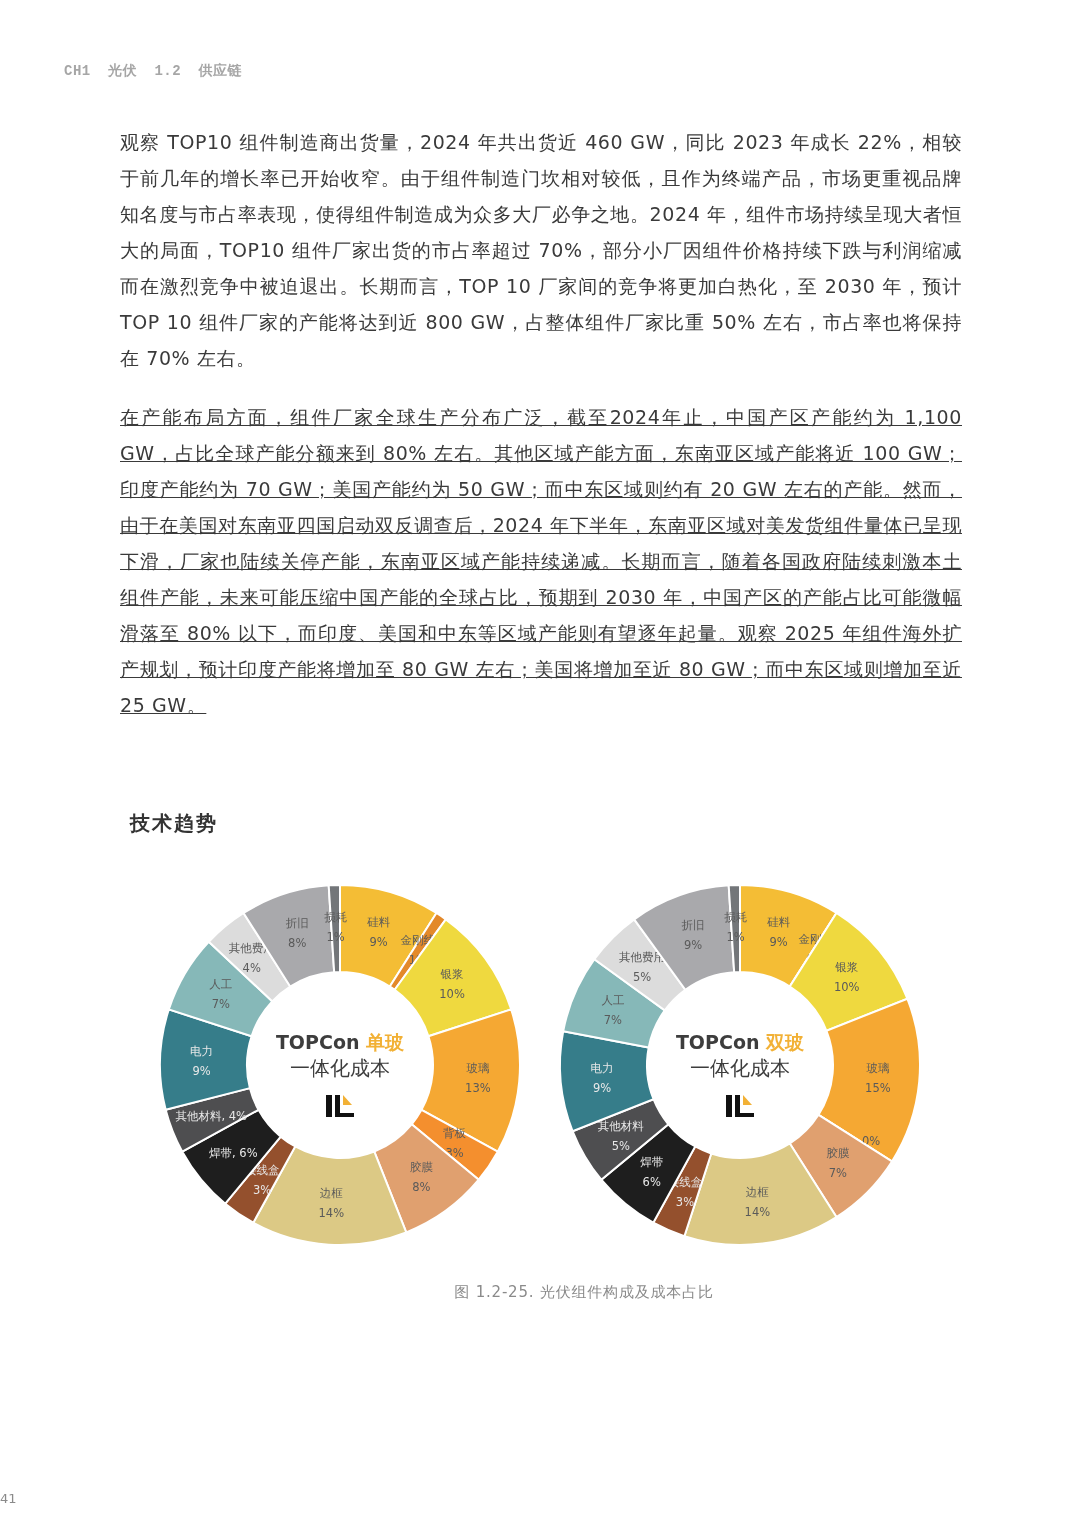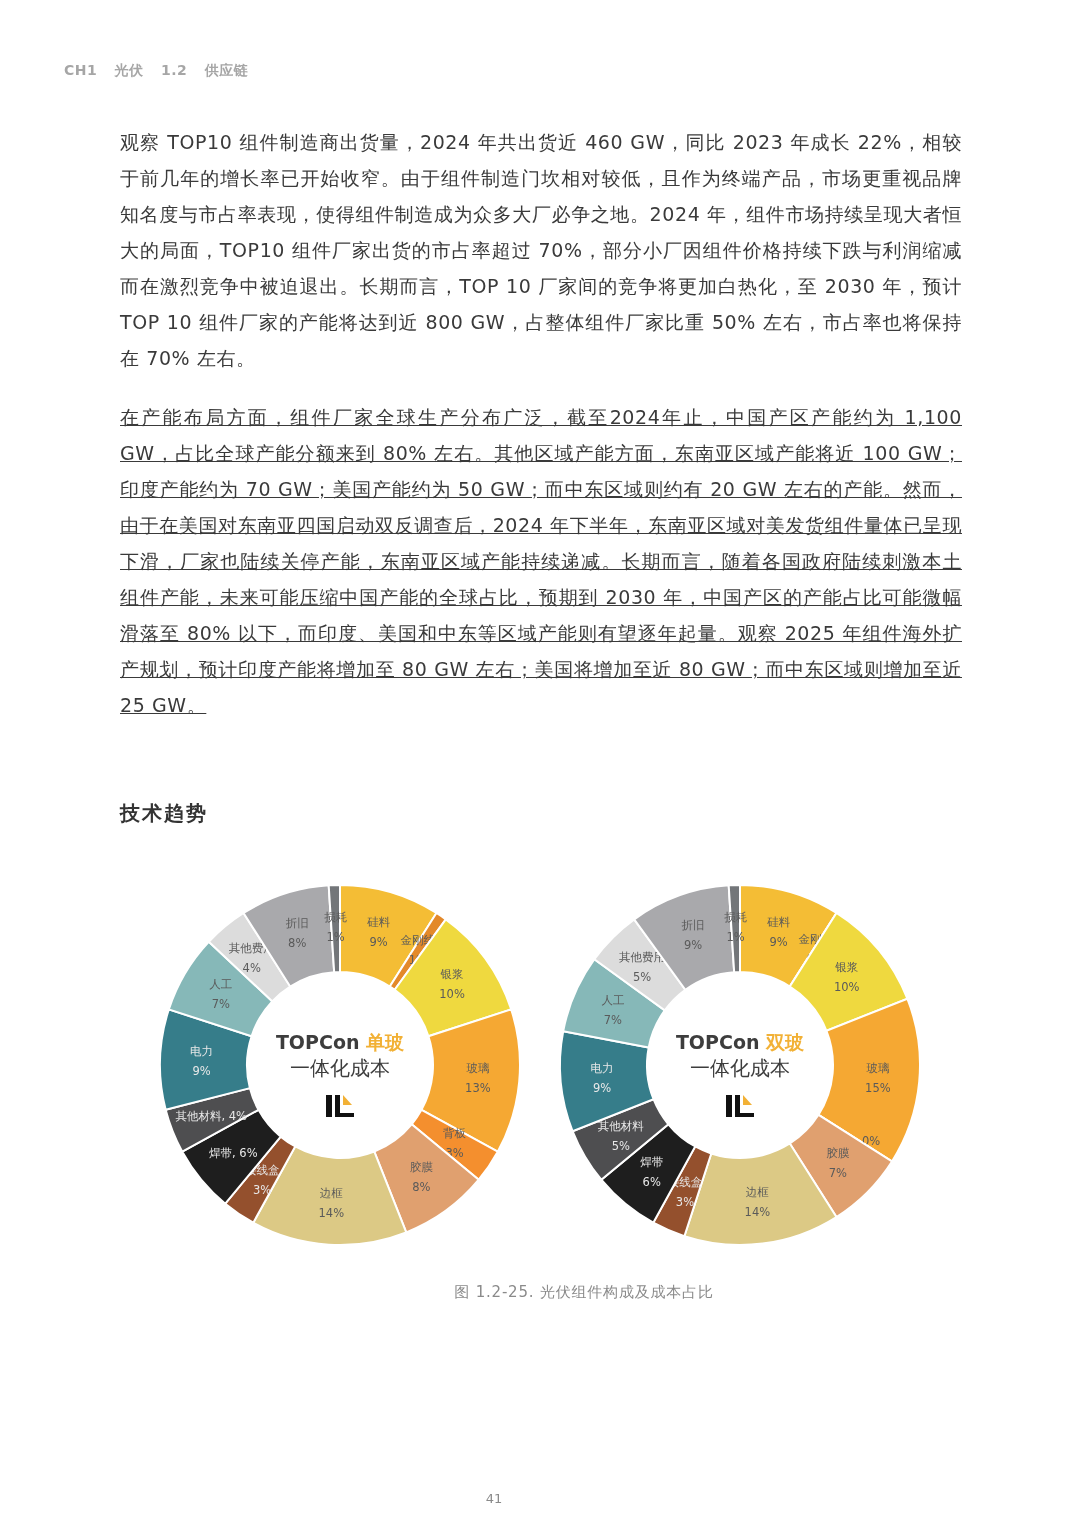--- a/index.html
+++ b/index.html
@@ -1,30 +1,30 @@
 <!DOCTYPE html>
 <html><head>
 <meta charset="utf-8">
 <style>
   html, body { margin: 0; padding: 0; background: #ffffff; }
   body { width: 1080px; height: 1527px; position: relative; overflow: hidden;
          font-family: "DejaVu Sans", "Liberation Sans", sans-serif; color: #3a3a3a; }
   .header { position: absolute; left: 64px; top: 62px; font-size: 14px; font-weight: bold; color: #a6a6a6; letter-spacing: 0.5px; }
-  .header span { margin-right: 12px; }
+  .header span { margin-right: 12px; font-family: Liberation Mono, monospace; }
   .para { position: absolute; left: 120px; width: 842px; font-size: 19px; line-height: 36px; color: #3a3a3a;
           text-align: justify; letter-spacing: 0.6px; margin: 0; }
   .p1 { top: 124px; }
   .p2 { top: 399px; text-decoration: underline; }
-  .section-title { position: absolute; left: 120px; top: 800px; font-size: 20px; font-weight: bold; color: #333333; letter-spacing: 2px; margin: 0; }
+  .section-title { position: absolute; left: 120px; top: 800px; font-size: 20px; font-weight: bold; color: #333333; letter-spacing: 2px; margin: 10px; }
   .chart { position: absolute; top: 880px; width: 380px; height: 380px; }
   .chart-left { left: 150px; }
   .chart-right { left: 550px; }
   .chart svg { width: 380px; height: 380px; display: block; }
   .caption { position: absolute; left: 0; width: 1080px; top: 1283px; text-align: center; font-size: 15px; color: #8a8a8a; letter-spacing: 0.8px; padding-left: 44px; }
-  .page-num { position: absolute; left: 0; width: 988px; top: 1491px; text-align: center; font-size: 13px; color: #8a8a8a; }
+  .page-num { position: absolute; left: 0; width: 988px; top: 1491px; font-size: 13px; color: #8a8a8a; }
   .slice-label { font-family: "DejaVu Sans", sans-serif; font-size: 11.5px; fill: #5a5a5a; }
   .slice-label.light { fill: #e8e8e8; }
   .center-t1 { font-family: "DejaVu Sans", sans-serif; font-size: 19px; font-weight: bold; fill: #3d3d3d; }
   .center-t2 { font-family: "DejaVu Sans", sans-serif; font-size: 20px; fill: #3d3d3d; }
 </style>
 </head>
 <body>
 
 <div class="header">
   <span>CH1</span>

